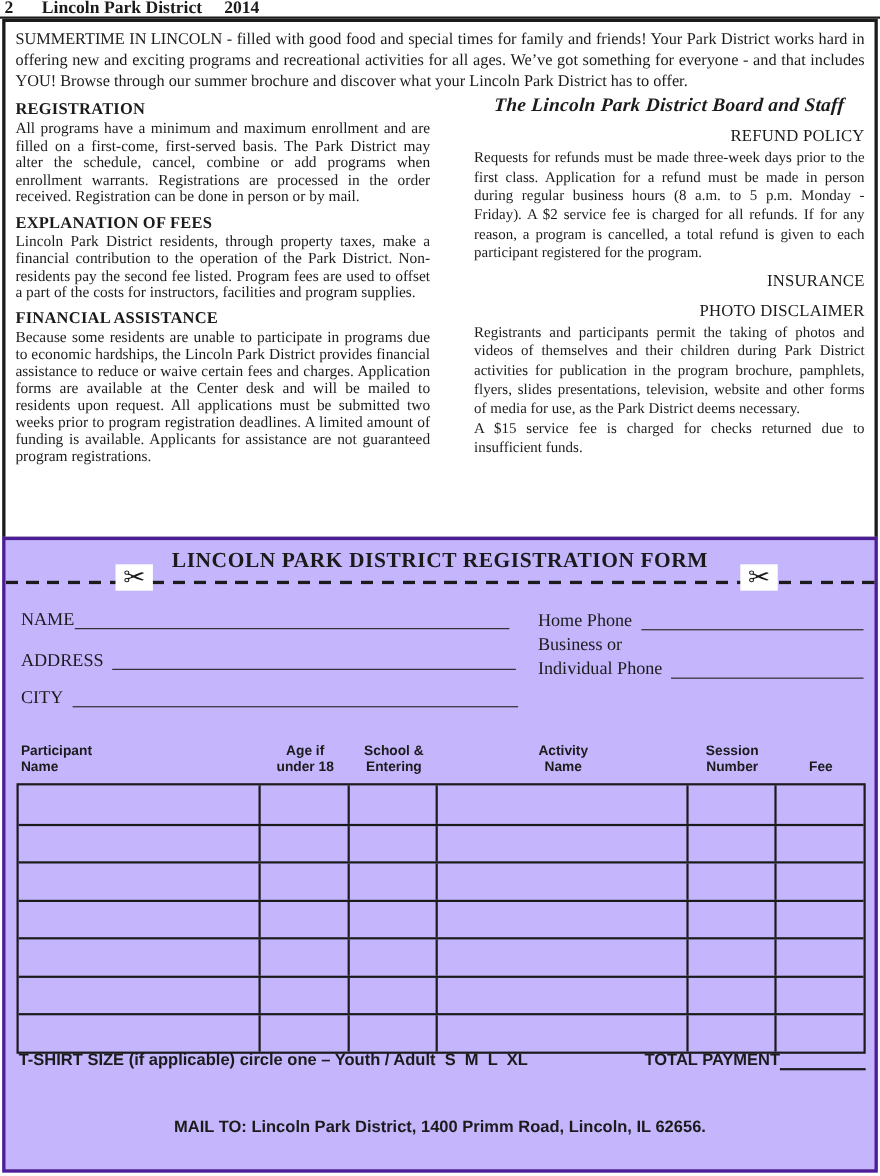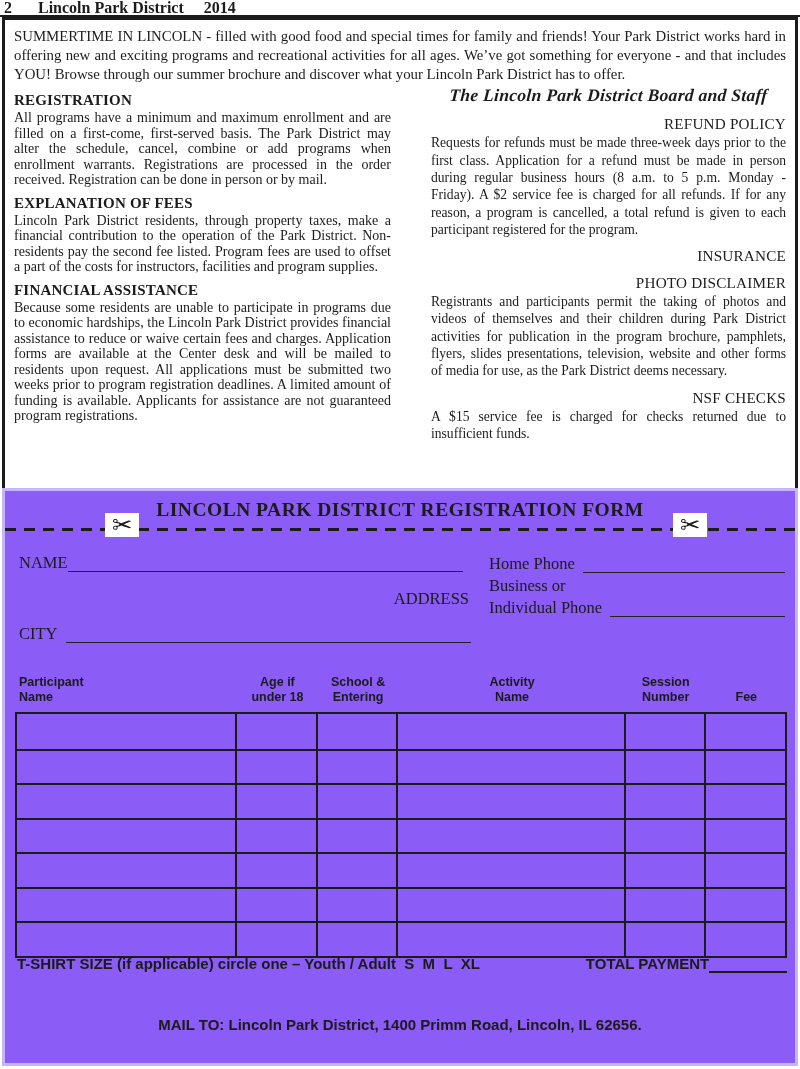--- a/index.html
+++ b/index.html
@@ -29,22 +29,22 @@
   .col-left p { margin:1px 0 0 0; font-size:14px; line-height:15.5px; text-align:justify; }
   .signature {
     font-style:italic; font-weight:bold; font-size:17.5px; text-align:center;
     margin:0 0 2px 0; transform:skewX(-4deg); letter-spacing:.3px;
   }
   .rhead { font-size:15.2px; margin:9px 0 0 0; font-weight:normal; letter-spacing:.2px;text-align:right; }
   .col-right p { margin:1px 0 0 0; font-size:13.6px; line-height:17.3px; text-align:justify; }
 
   
   .box-form {
-    margin:-3px 2px 0 2px; border:3px solid #c4b5fd; box-sizing:border-box;
-    height:578px; position:relative; background:#8b5cf6;
+    margin:-3px 2px 0 2px; border:3px solid #4c1d95; box-sizing:border-box;
+    height:578px; position:relative; background:#c4b5fd;
   }
   .form-title {
     text-align:center; font-weight:bold; font-size:19.5px; letter-spacing:.5px;
     margin-top:8px;
   }
   .cutline {
     position:absolute; left:0; right:0; top:37px; height:3px;
     background:repeating-linear-gradient(90deg,#1b1b1b 0 11px,transparent 11px 19px);
   }
   .scissors {
@@ -106,39 +106,38 @@
       <div class="lhead">FINANCIAL ASSISTANCE</div>
       <p>Because some residents are unable to participate in programs due to economic hardships, the Lincoln Park District provides financial assistance to reduce or waive certain fees and charges. Application forms are available at the Center desk and will be mailed to residents upon request. All applications must be submitted two weeks prior to program registration deadlines. A limited amount of funding is available. Applicants for assistance are not guaranteed program registrations.</p>
     </div>
     <div class="col-right">
       <div class="signature">The Lincoln Park District Board and Staff</div>
       <div class="rhead">REFUND POLICY</div>
       <p>Requests for refunds must be made three-week days prior to the first class. Application for a refund must be made in person during regular business hours (8 a.m. to 5 p.m. Monday - Friday). A $2 service fee is charged for all refunds. If for any reason, a program is cancelled, a total refund is given to each participant registered for the program.</p>
       <div class="rhead">INSURANCE</div>
       <div class="rhead">PHOTO DISCLAIMER</div>
       <p>Registrants and participants permit the taking of photos and videos of themselves and their children during Park District activities for publication in the program brochure, pamphlets, flyers, slides presentations, television, website and other forms of media for use, as the Park District deems necessary.</p>
-      <div class="rhead">NSF CHECKS</div>
       <p>A $15 service fee is charged for checks returned due to insufficient funds.</p>
     </div>
   </div>
 </div>
 
 <div class="box-form">
   <div class="form-title">LINCOLN PARK DISTRICT REGISTRATION FORM</div>
 
   <div class="cutline">
     <span class="scissors s-left">✂</span>
     <span class="scissors s-right">✂</span>
   </div>
 
   <div class="frow" style="left:14px; top:61px; width:444px;">
     <span>NAME</span>
     <span class="fline"></span>
   </div>
-  <div class="frow" style="left:14px; top:98px; width:450px;flex-direction:column;">
+  <div class="frow" style="left:14px; top:98px; width:450px;">
     <span>ADDRESS</span>
     <span class="gap8"></span>
     <span class="fline"></span>
   </div>
   <div class="frow" style="left:14px; top:132px; width:452px;">
     <span>CITY</span>
     <span class="gap8"></span>
     <span class="fline"></span>
   </div>
 

